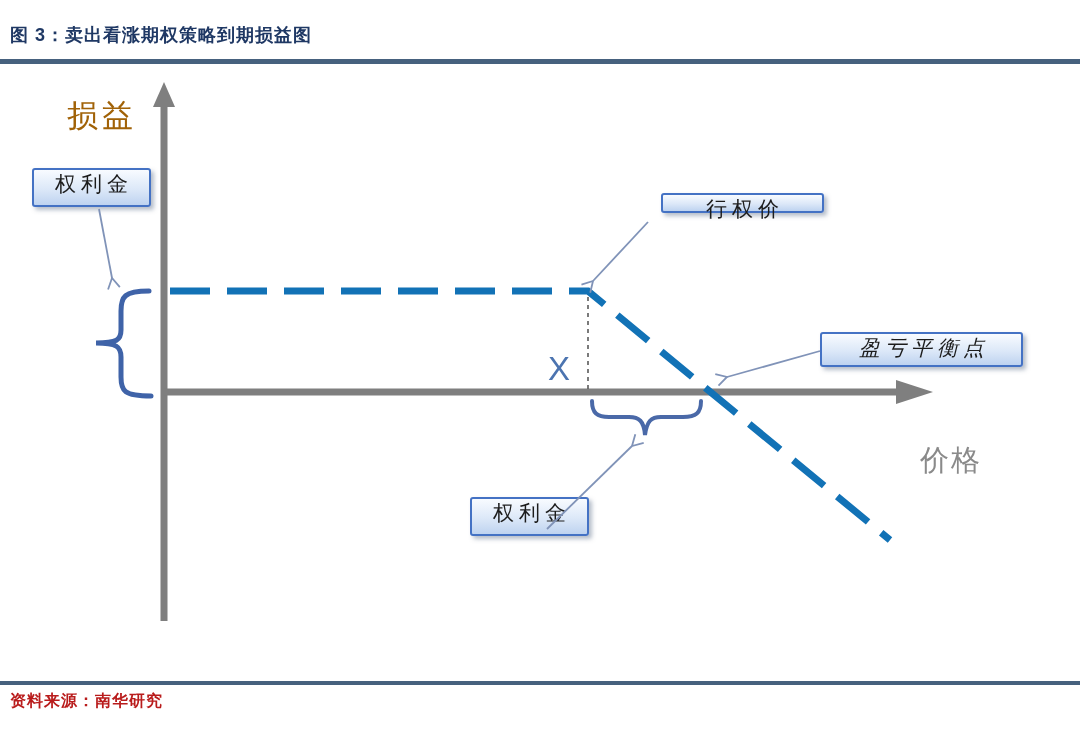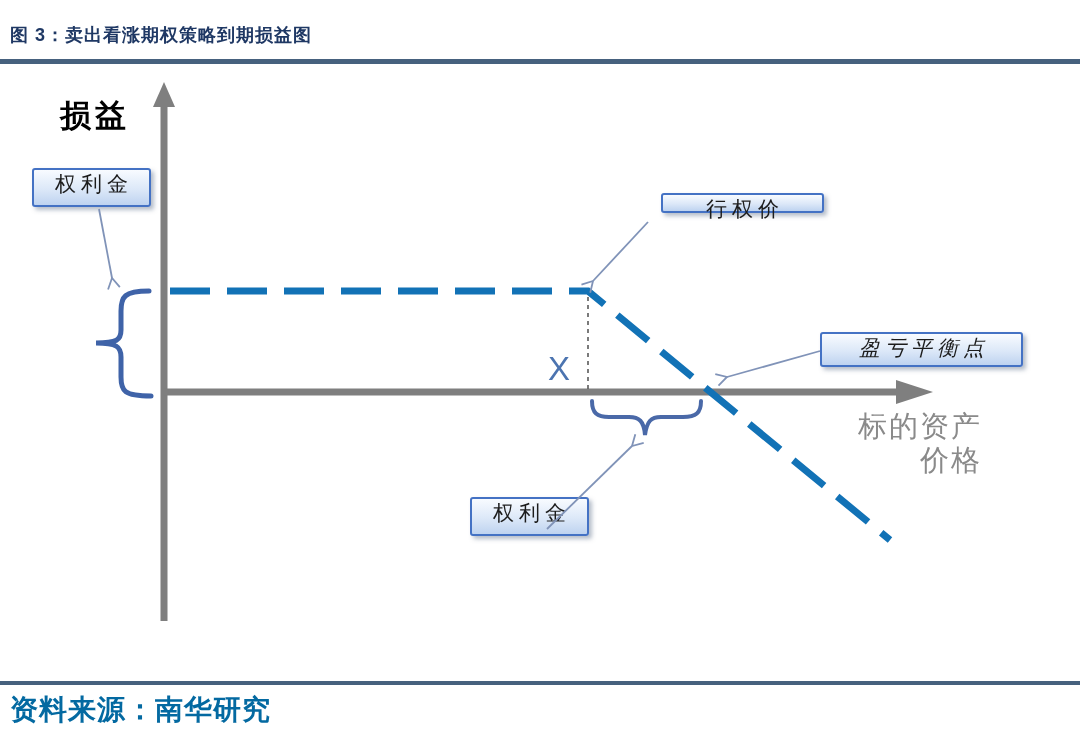--- a/index.html
+++ b/index.html
@@ -16,27 +16,27 @@
   .fig-title {
     left:10px; top:23px;
     font-size:18px; font-weight:bold; color:#1F3864;
     letter-spacing:1px;
   }
   .rule { left:0; width:1080px; background:#46617E; }
   .rule-top    { top:59px;  height:5px; }
   .rule-bottom { top:681px; height:4px; }
   .source {
     left:10px; top:691px;
-    font-size:28px; font-weight:bold; color:#0369a1;
+    font-size:16px; font-weight:bold; color:#b91c1c;
     letter-spacing:1px;
   }
 
   .y-label {
-    left:60px; top:95px;
-    font-size:31px; color:#000000; letter-spacing:4px;font-weight:bold;
+    left:67px; top:95px;
+    font-size:31px; color:#a16207; letter-spacing:4px;
   }
   .x-label {
     left:836px; top:409px; width:146px;
     text-align:right; font-size:29px; line-height:34px; color:#8a8a8a;
     letter-spacing:2px;
   }
   .x-tick {
     left:548px; top:350px;
     font-size:33px; color:#4C74B0;
   }
@@ -76,21 +76,21 @@
 
   <line x1="588" y1="297" x2="588" y2="389" stroke="#5a5a5a" stroke-width="1.6" stroke-dasharray="4 4"></line>
 
   <path d="M149 291 C124 291 121 297 121 311 L121 330 C121 340 117 343 96 343 C117 343 121 347 121 357 L121 377 C121 391 124 396 151 396" fill="none" stroke="#3F63A8" stroke-width="5" stroke-linecap="round"></path>
 
   <path d="M592 401 C592 413 597 417 609 417 L629 417 C639 417 644 421 645 435 C647 421 651 417 661 417 L683 417 C696 417 701 413 701 401" fill="none" stroke="#4A69A8" stroke-width="4" stroke-linecap="round"></path>
 </svg>
 
 <div class="abs y-label">损益</div>
 <div class="abs x-label">
-  <span>标的资产</span><br>
+  <br>
   <span>价格</span>
 </div>
 <div class="abs x-tick">X</div>
 
 <div class="abs callout" id="co-premium-left">
   <span>权利金</span>
 </div>
 <div class="abs callout" id="co-strike">
   <span>行权价</span>
 </div>

